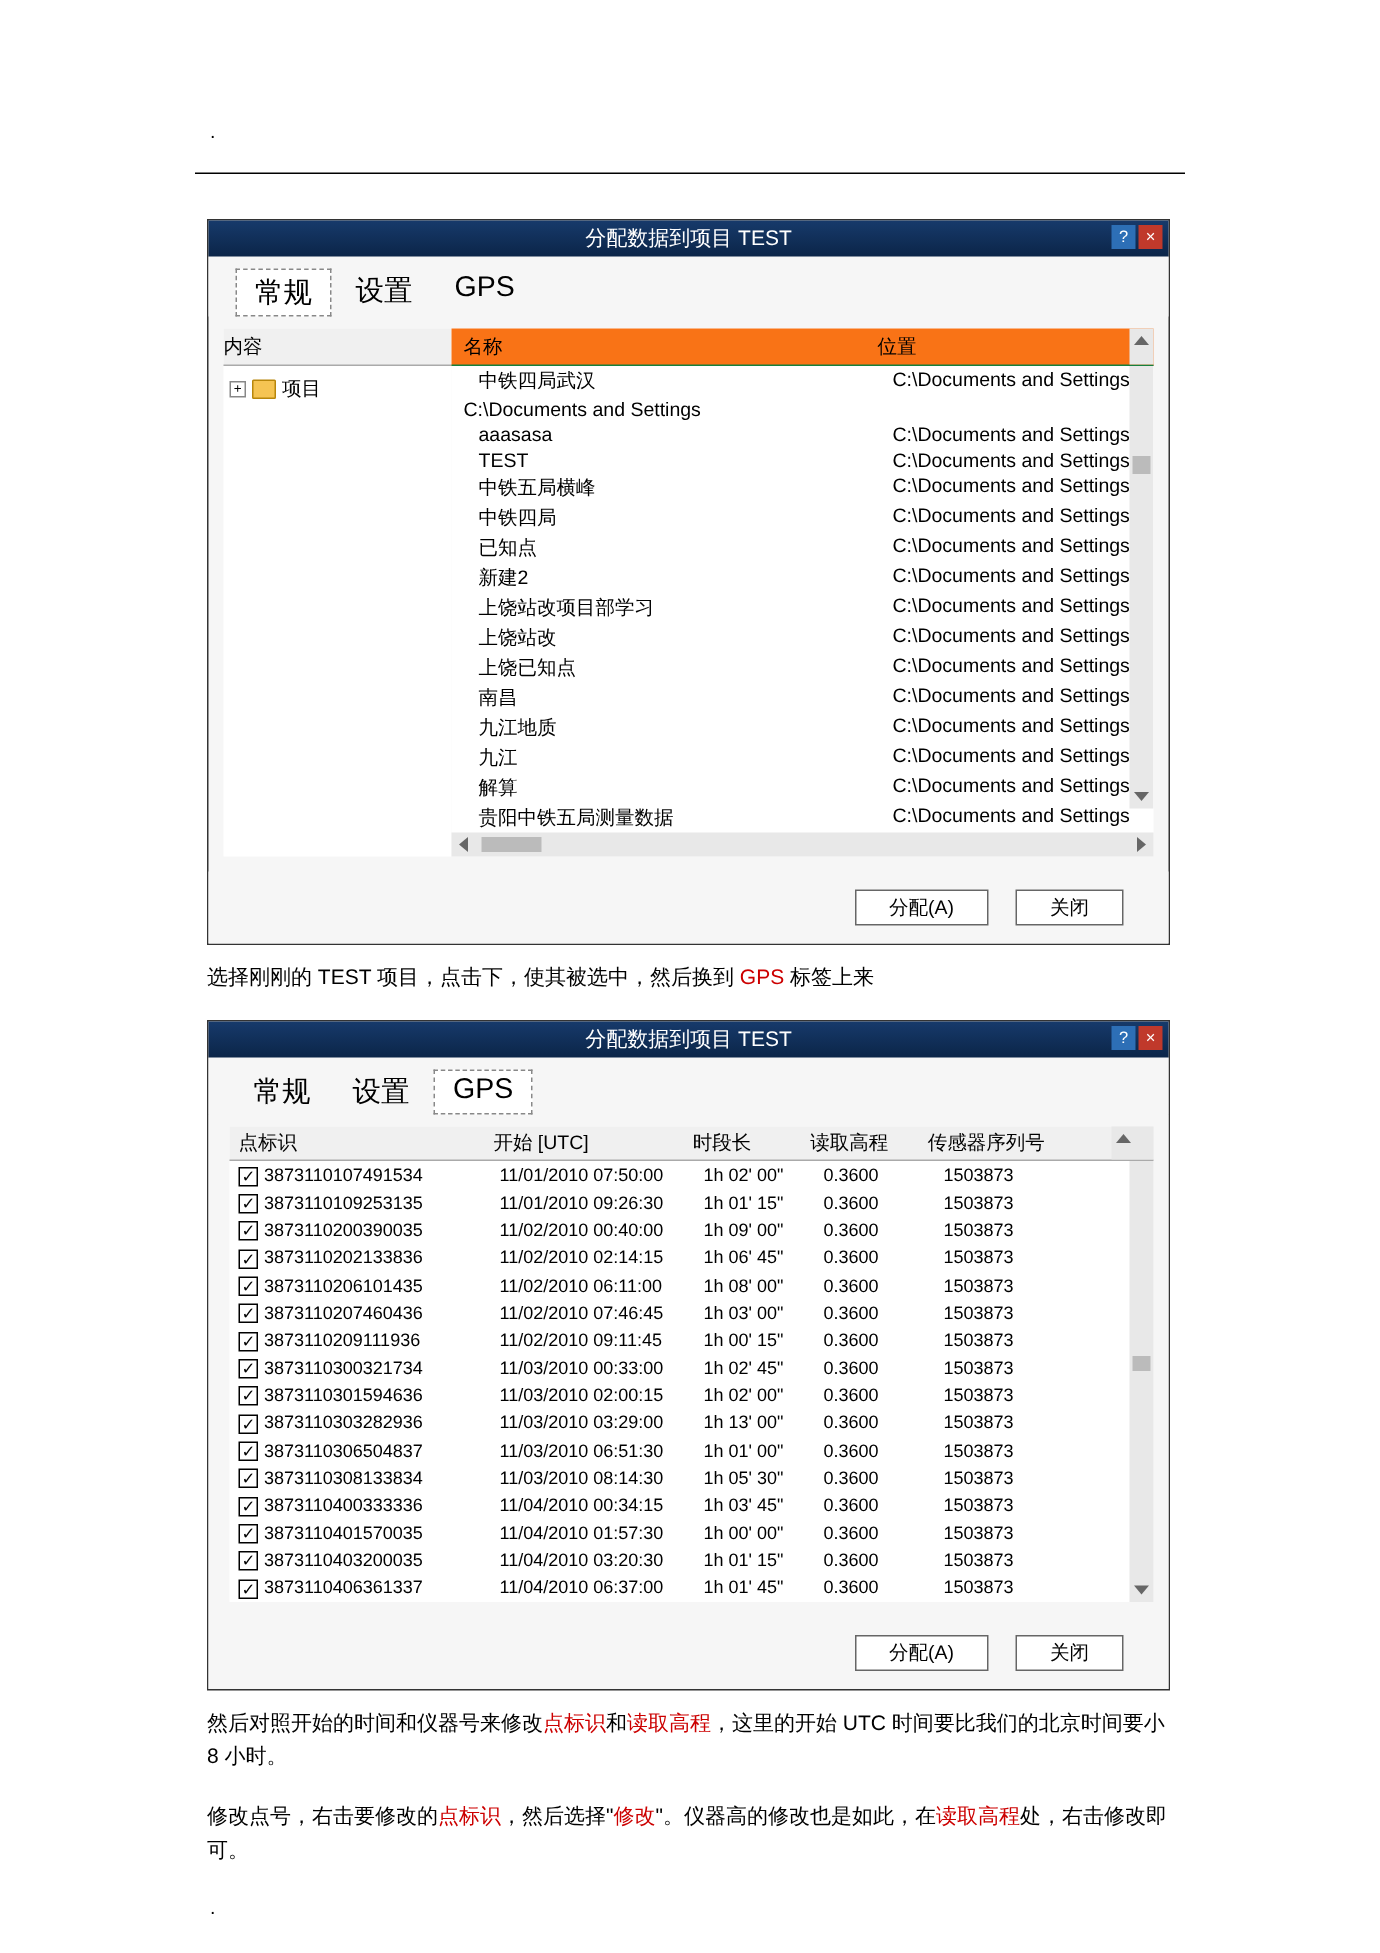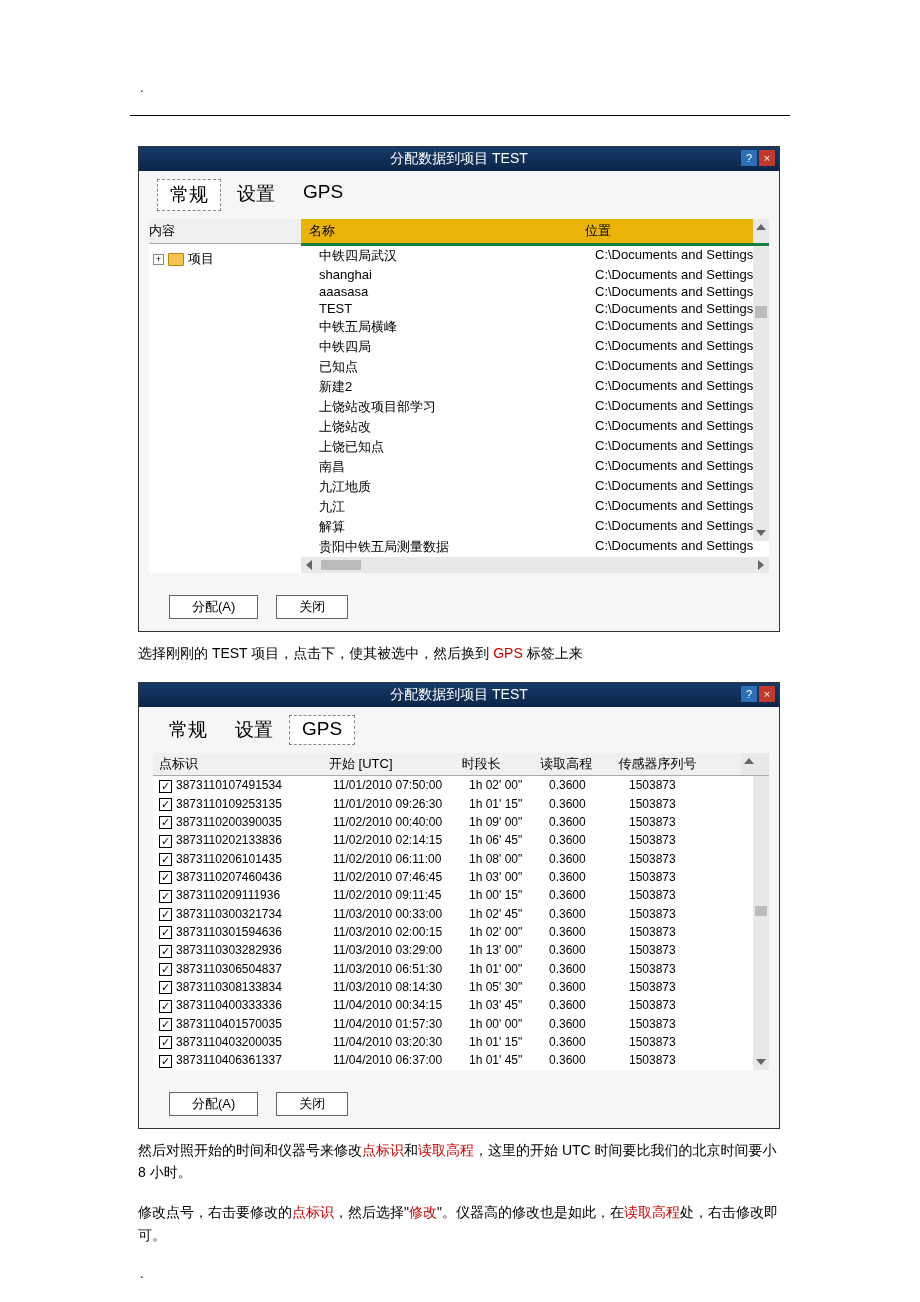--- a/index.html
+++ b/index.html
@@ -15,40 +15,40 @@
   .tab{padding:2px 12px;margin-right:4px;cursor:pointer}
   .tab.active{border:1px dashed #888;background:#fff}
   .body1{display:flex;padding:8px 10px 10px 10px;gap:0}
   .left{width:152px;background:#fff}
   .lh{border-bottom:1px solid #aaa;padding:3px 0;text-align:left;background:#f0f0f0}
   .tree{padding:6px 4px;font-size:13px}
   .tree .node{display:flex;align-items:center;gap:4px}
   .plus{display:inline-block;width:9px;height:9px;border:1px solid #888;font-size:9px;line-height:9px;text-align:center}
   .folder{display:inline-block;width:14px;height:11px;background:#f5c453;border:1px solid #b8860b;border-radius:1px}
   .right{flex:1;background:#fff;display:flex;flex-direction:column}
-  .rh{display:flex;border-bottom:3px solid #15803d;background:#eab308}
+  .rh{display:flex;border-bottom:1px solid #15803d;background:#f97316}
   .rh .c1{width:260px;padding:3px 8px}
   .rh .c2{flex:1;padding:3px 8px}
   .rh .scr{width:16px;background:#e8e8e8;position:relative}
   .rh .scr::after{content:"";position:absolute;left:3px;top:5px;border-left:5px solid transparent;border-right:5px solid transparent;border-bottom:6px solid #666}
   .rlist{flex:1;overflow:hidden;position:relative}
   .rrow{display:flex}
   .rrow .c1{width:260px;padding:1px 8px 1px 18px}
   .rrow .c2{flex:1;padding:1px 8px}
   .vscroll{position:absolute;right:0;top:0;bottom:16px;width:16px;background:#e8e8e8}
   .vscroll .thumb{position:absolute;left:2px;right:2px;top:60px;height:12px;background:#bbb}
   .vscroll .down{position:absolute;left:0;right:0;bottom:0;height:16px}
   .vscroll .down::after{content:"";position:absolute;left:3px;top:5px;border-left:5px solid transparent;border-right:5px solid transparent;border-top:6px solid #666}
   .hscroll{height:16px;background:#e8e8e8;display:flex;align-items:center}
   .hscroll .hl{width:16px;height:16px;position:relative}
   .hscroll .hl::after{content:"";position:absolute;left:5px;top:3px;border-top:5px solid transparent;border-bottom:5px solid transparent;border-right:6px solid #666}
   .hscroll .ht{width:40px;height:10px;background:#bbb;margin-left:4px}
   .hscroll .hr2{margin-left:auto;width:16px;height:16px;position:relative}
   .hscroll .hr2::after{content:"";position:absolute;left:5px;top:3px;border-top:5px solid transparent;border-bottom:5px solid transparent;border-left:6px solid #666}
-  .footer{display:flex;justify-content:flex-start;gap:18px;padding:12px 30px;background:#f6f6f6}
+  .footer{display:flex;justify-content:flex-end;gap:18px;padding:12px 30px;background:#f6f6f6}
   .btn{border:1px solid #666;background:#fff;padding:2px 22px;cursor:pointer;font-size:13px}
   .para{margin:6px 140px 18px 138px;line-height:1.6;font-size:14px}
   .red{color:#c00}
   .body2{padding:8px 10px 10px 14px;background:#f6f6f6}
   .grid{background:#fff}
   .gh{display:flex;border-bottom:1px solid #aaa;background:#f0f0f0;font-size:13px}
   .gh>div,.gr>div{padding:2px 6px}
   .col-id{width:162px}
   .col-st{width:124px}
   .col-du{width:68px}
@@ -102,21 +102,20 @@
           <div class="c1">名称</div>
           <div class="c2">位置</div>
           <div class="scr"></div>
         </div>
         <div class="rlist" id="list1">
           <div class="rrow">
               <div class="c1">中铁四局武汉</div>
               <div class="c2">C:\Documents and Settings</div>
             </div>
             <div class="rrow">
-              <div class="c1">shanghai</div>
               <div class="c2">C:\Documents and Settings</div>
             </div>
             <div class="rrow">
               <div class="c1">aaasasa</div>
               <div class="c2">C:\Documents and Settings</div>
             </div>
             <div class="rrow">
               <div class="c1">TEST</div>
               <div class="c2">C:\Documents and Settings</div>
             </div>

